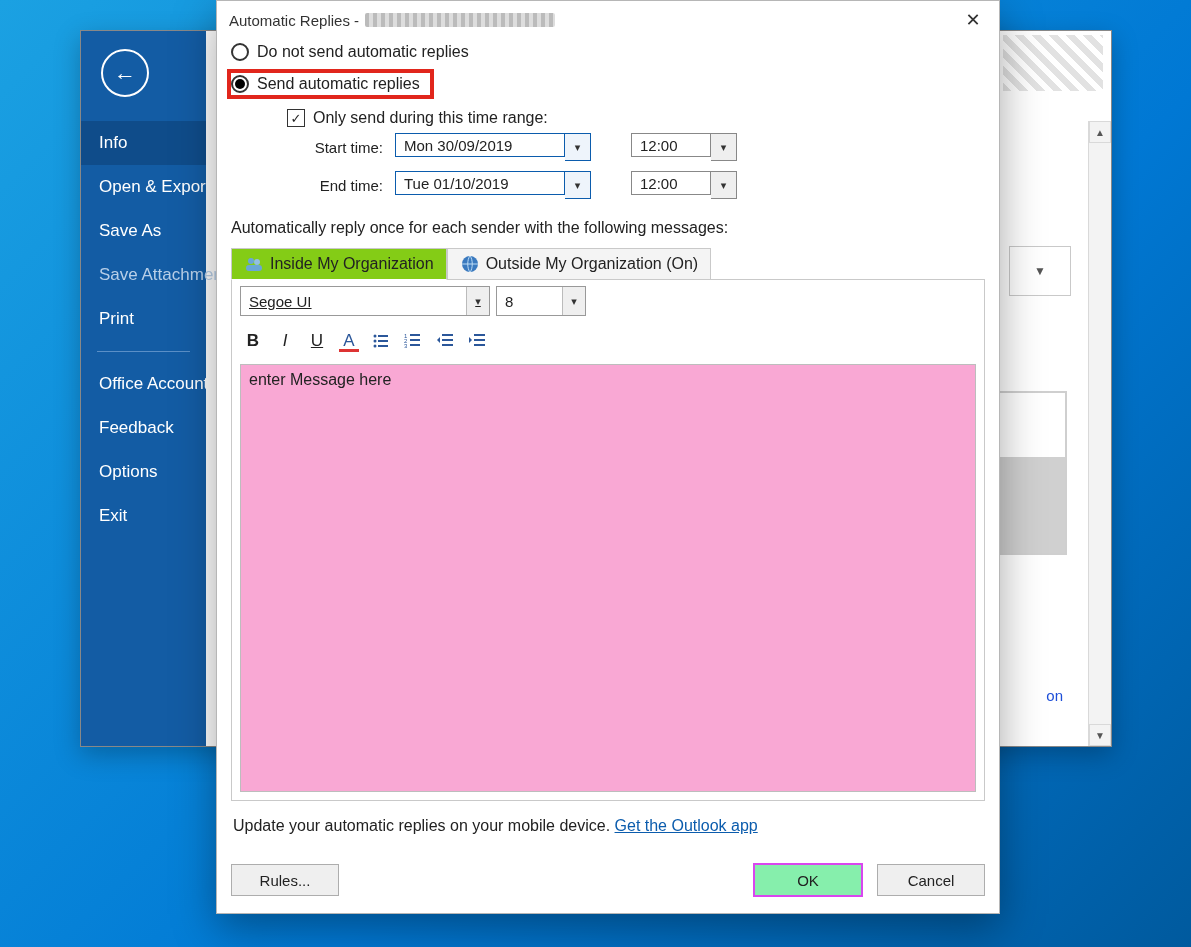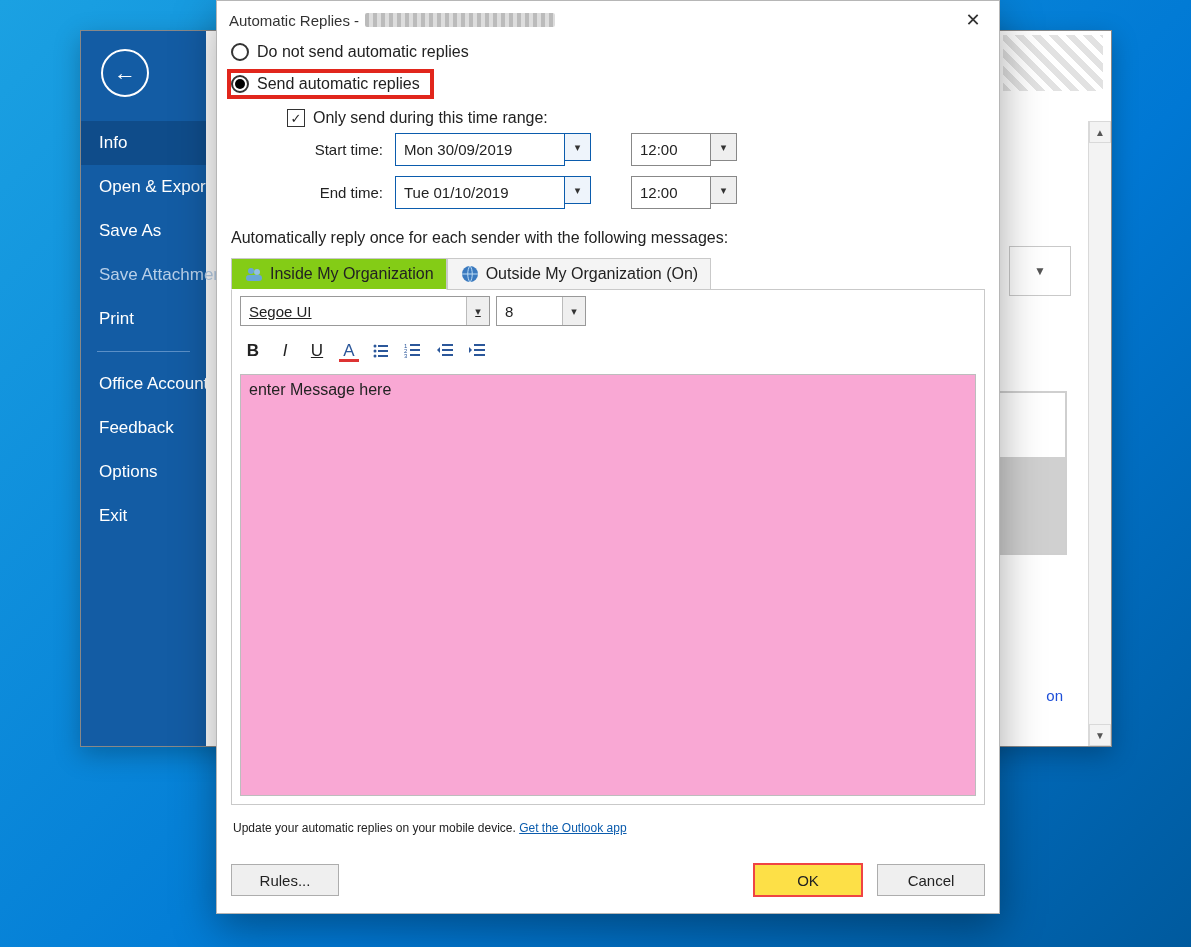--- a/index.html
+++ b/index.html
@@ -164,21 +164,21 @@
     display: grid;
     grid-template-columns: 100px 170px 26px 40px 80px 26px;
     row-gap: 10px;
     column-gap: 0;
     align-items: stretch;
     margin: 6px 0 16px 0;
   }
   .time-grid .lbl { align-self: center; text-align: right; padding-right: 12px; }
   .date-box, .time-box {
     border: 1px solid #0b5cad;
-    height: 33px;
+    height: 24px;
     padding: 0 8px;
     display:flex;align-items:center;
     background:#fff;
     box-sizing: border-box;
   }
   .time-box { border-color:#888; min-width:80px;}
   .dropdown-btn {
     width:26px;height:28px;
     border:1px solid #0b5cad;
     border-left:none;
@@ -250,36 +250,36 @@
   .editor-area {
     flex:1;
     margin:4px 8px 8px 8px;
     border:1px solid #bdbdbd;
     background:#f9a8d4;
     padding:6px 8px;
     font-size:16px;
     overflow:auto;
   }
 
-  .mobile-note { margin:16px 2px 0 2px; font-size:12px;}
+  .mobile-note { margin:16px 2px 0 2px; font-size:16px;}
   .mobile-note a { color:#0b5cad; text-decoration:underline; cursor:pointer;}
 
   .dlg-buttons {
     display:flex; align-items:center;
     padding:16px 14px 16px 14px;
   }
   .btn {
     min-width:106px;height:30px;
     border:1px solid #adadad;
     background:#efefef;
     display:flex;align-items:center;justify-content:center;
     font-size:15px;
     cursor:pointer;
   }
-  .btn.primary { border:2px solid #ef4444; background:#fde047;}
+  .btn.primary { border:2px solid #d946ef; background:#86efac;}
   .dlg-buttons .spacer{flex:1;}
 </style>
 </head>
 <body>
 
 <div class="outlook-wnd">
   <div class="outlook-hatch"></div>
   <div class="outlook-sidebar">
     <div class="back-circle">
       <span>←</span>

